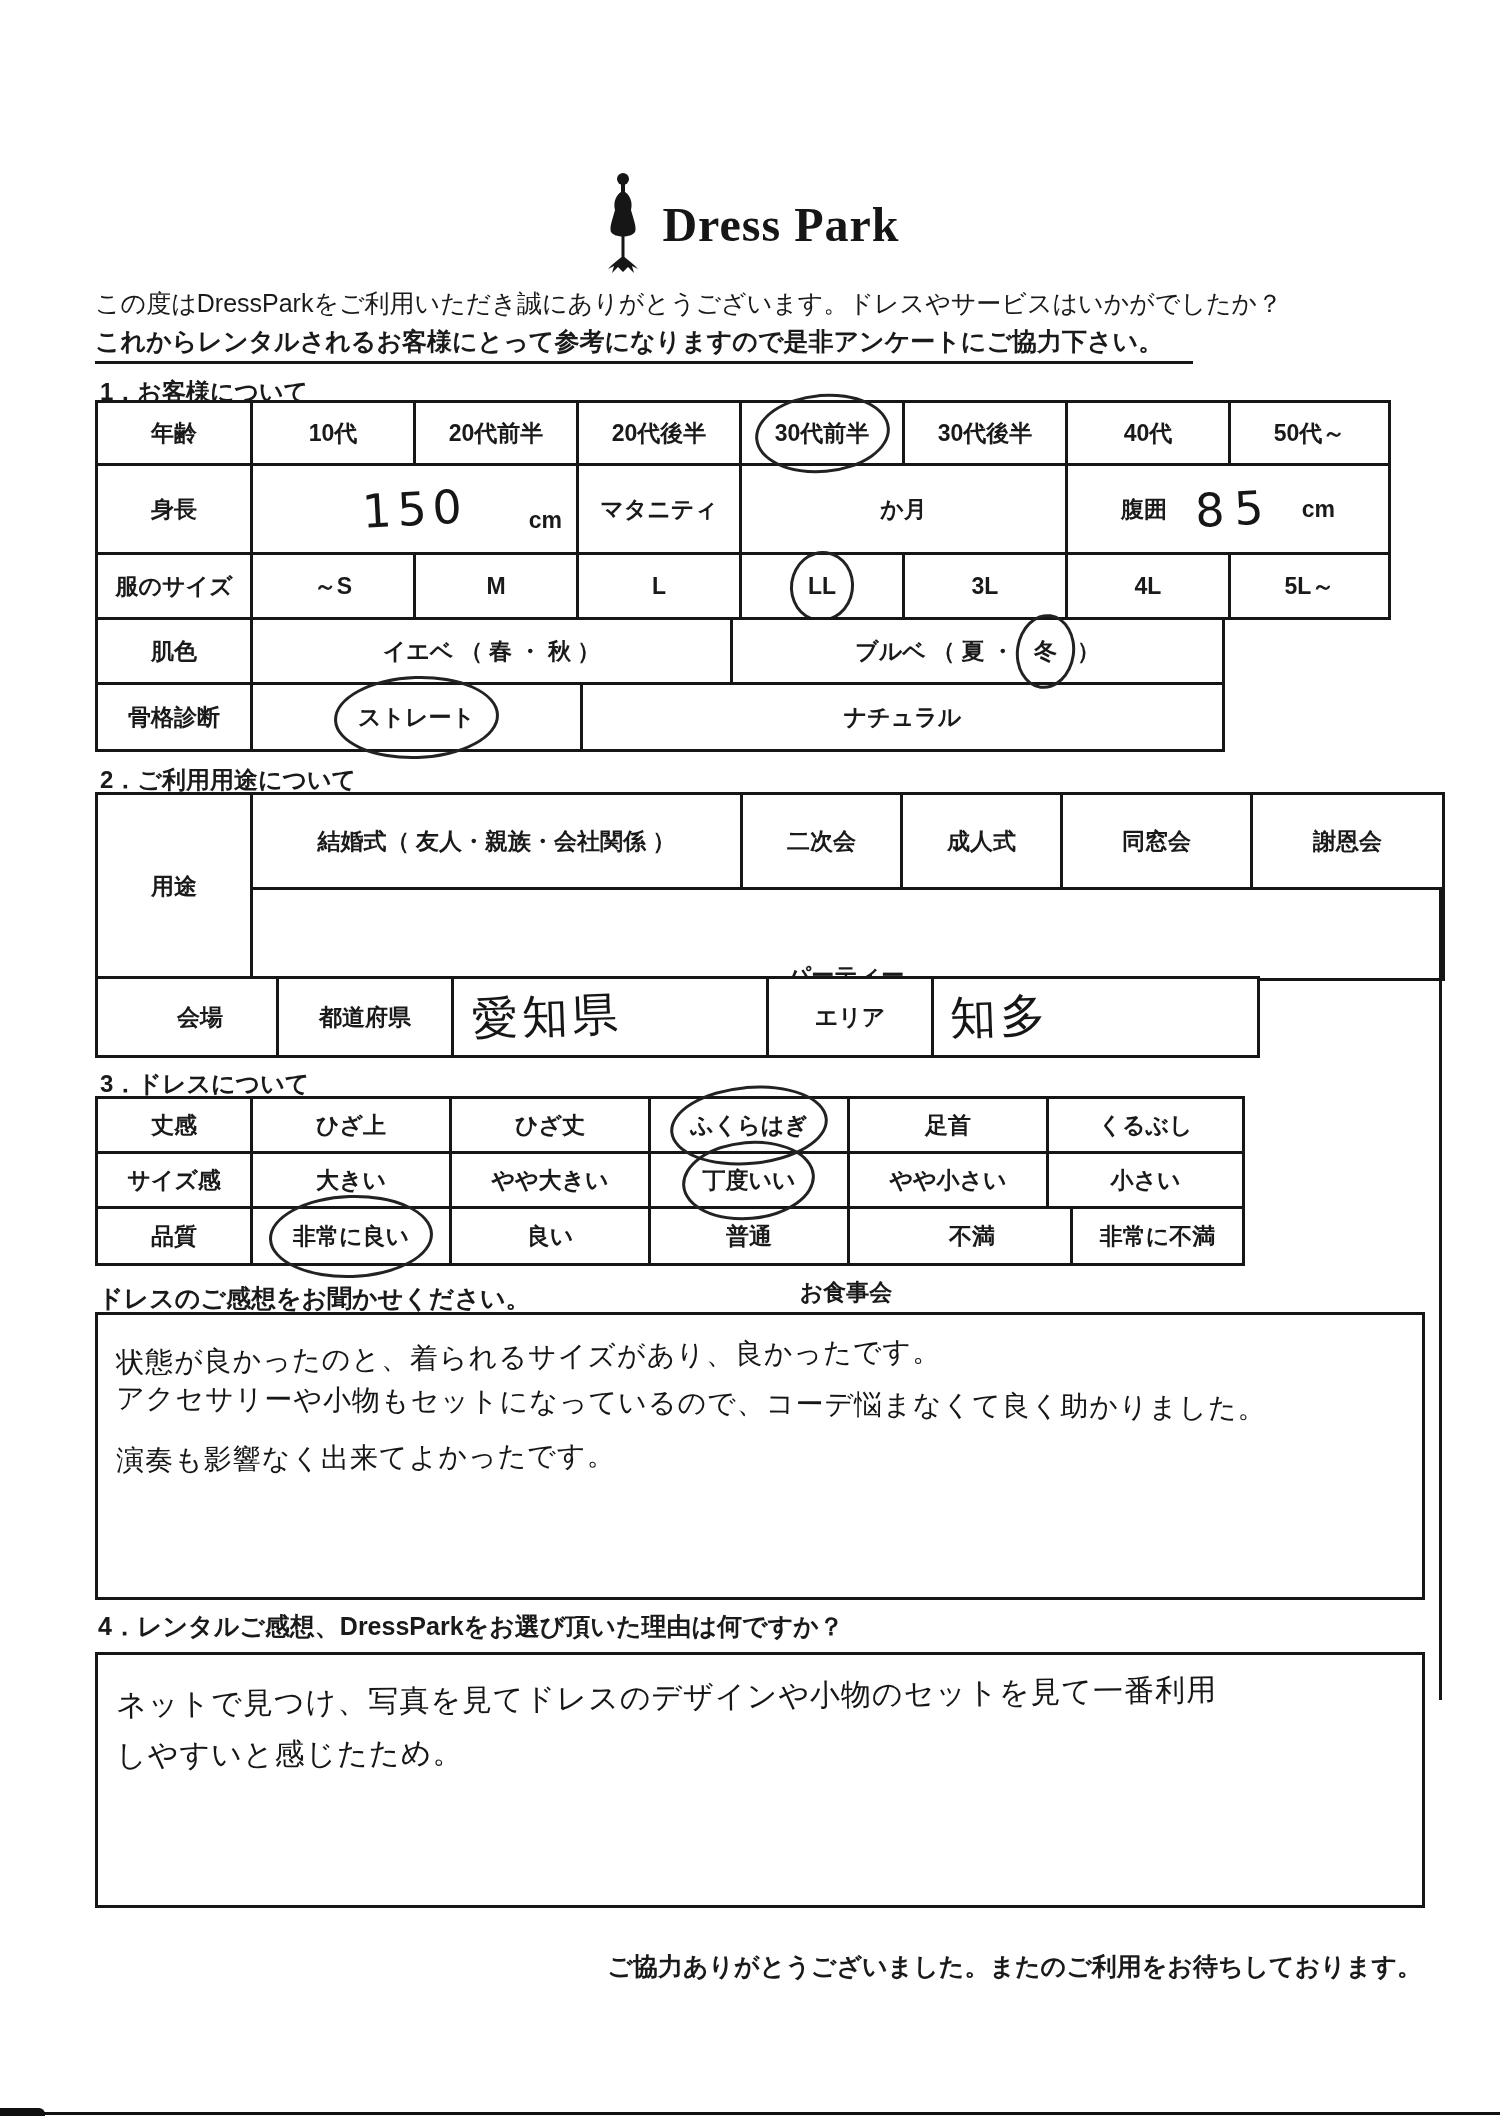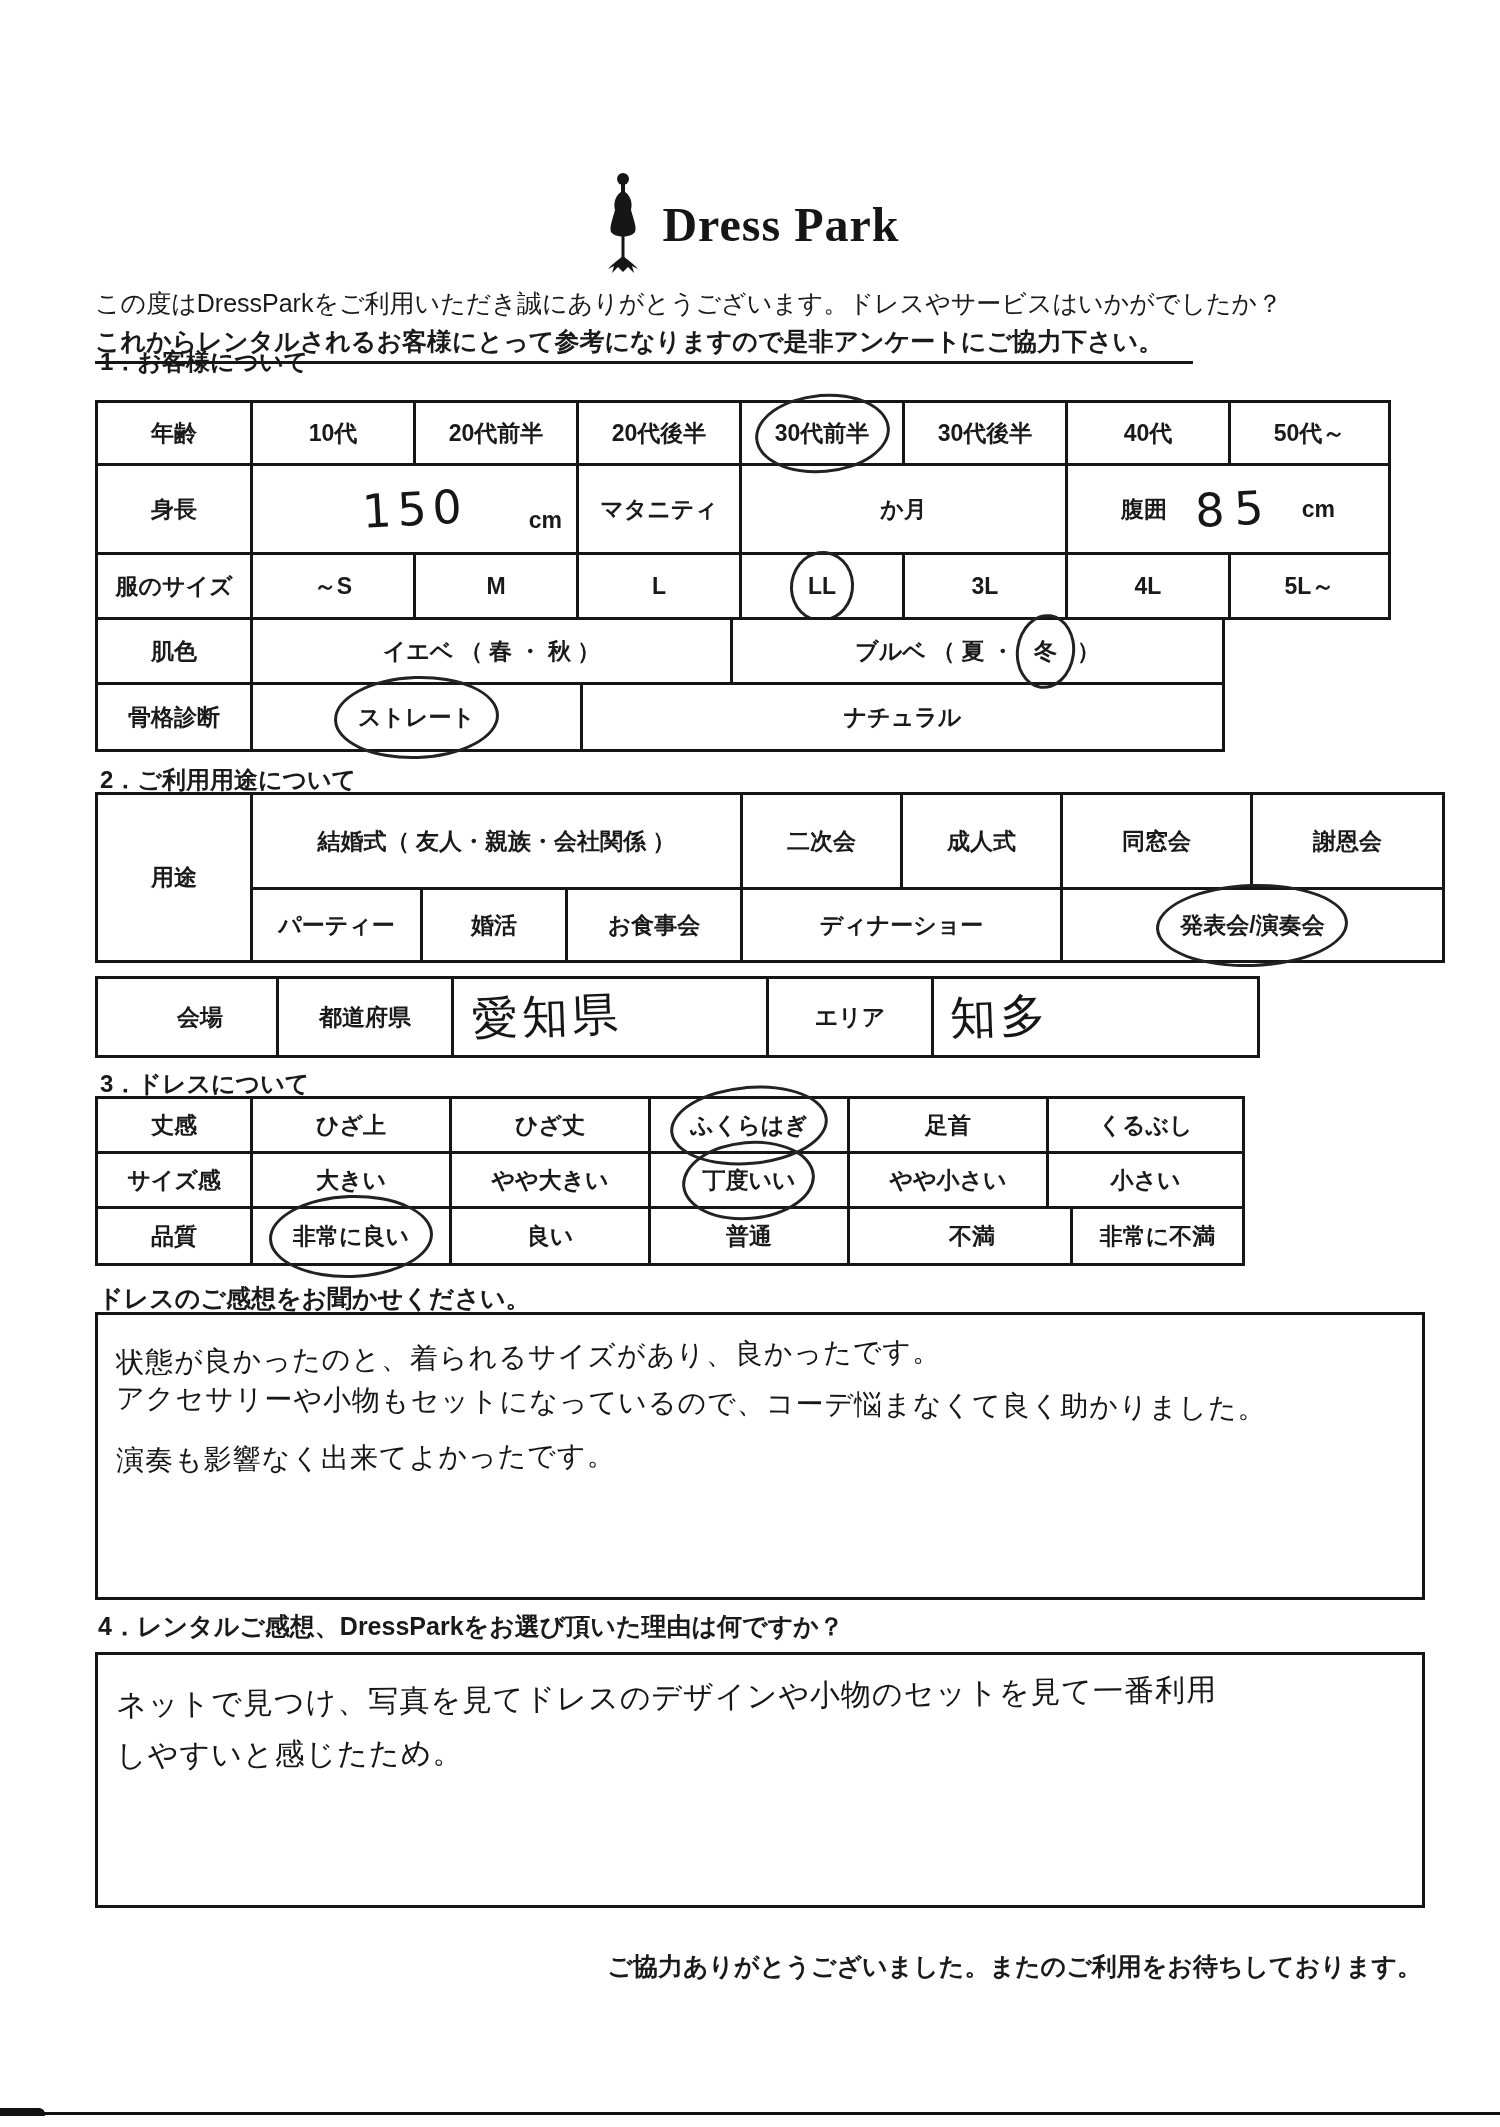--- a/index.html
+++ b/index.html
@@ -72,21 +72,21 @@
       </svg>
     </span>
     <span class="brand-text">Dress Park</span>
   </div>
 
   <div class="intro">
     <div>この度はDressParkをご利用いただき誠にありがとうございます。ドレスやサービスはいかがでしたか？</div>
     <div class="l2">これからレンタルされるお客様にとって参考になりますので是非アンケートにご協力下さい。</div>
   </div>
 
-  <div class="sec-title" style="left:100px; top:346px;">1．お客様について</div>
+  <div class="sec-title" style="left:100px; top:376px;">1．お客様について</div>
 
   <div class="t" style="left:95px; top:400px; width:1296px;">
 
     <div class="row" style="height:60px;">
       <div class="c" style="flex:0 0 155px;">年齢</div>
       <div class="c" style="flex:0 0 163px;">10代</div>
       <div class="c" style="flex:0 0 163px;">20代前半</div>
       <div class="c" style="flex:0 0 163px;">20代後半</div>
       <div class="c" style="flex:0 0 163px;">
         <span class="circ"><span>30代前半</span></span>
@@ -152,21 +152,21 @@
     <div style="display:flex;">
       <div class="c" style="flex:0 0 155px; border-right:3px solid #161616;">用途</div>
       <div style="flex:1 1 auto; min-width:0;">
         <div class="row" style="height:92px;">
           <div class="c" style="flex:0 0 490px;">結婚式（ 友人・親族・会社関係 ）</div>
           <div class="c" style="flex:0 0 160px;">二次会</div>
           <div class="c" style="flex:0 0 160px;">成人式</div>
           <div class="c" style="flex:0 0 190px;">同窓会</div>
           <div class="c grow">謝恩会</div>
         </div>
-        <div class="row" style="height:70px;">
+        <div class="row" style="height:88px;flex-direction:column;">
           <div class="c" style="flex:0 0 170px;">パーティー</div>
           <div class="c" style="flex:0 0 145px;">婚活</div>
           <div class="c" style="flex:0 0 175px;">お食事会</div>
           <div class="c" style="flex:0 0 320px;">ディナーショー</div>
           <div class="c grow">
             <span class="circ wide"><span>発表会/演奏会</span></span>
           </div>
         </div>
       </div>
     </div>

